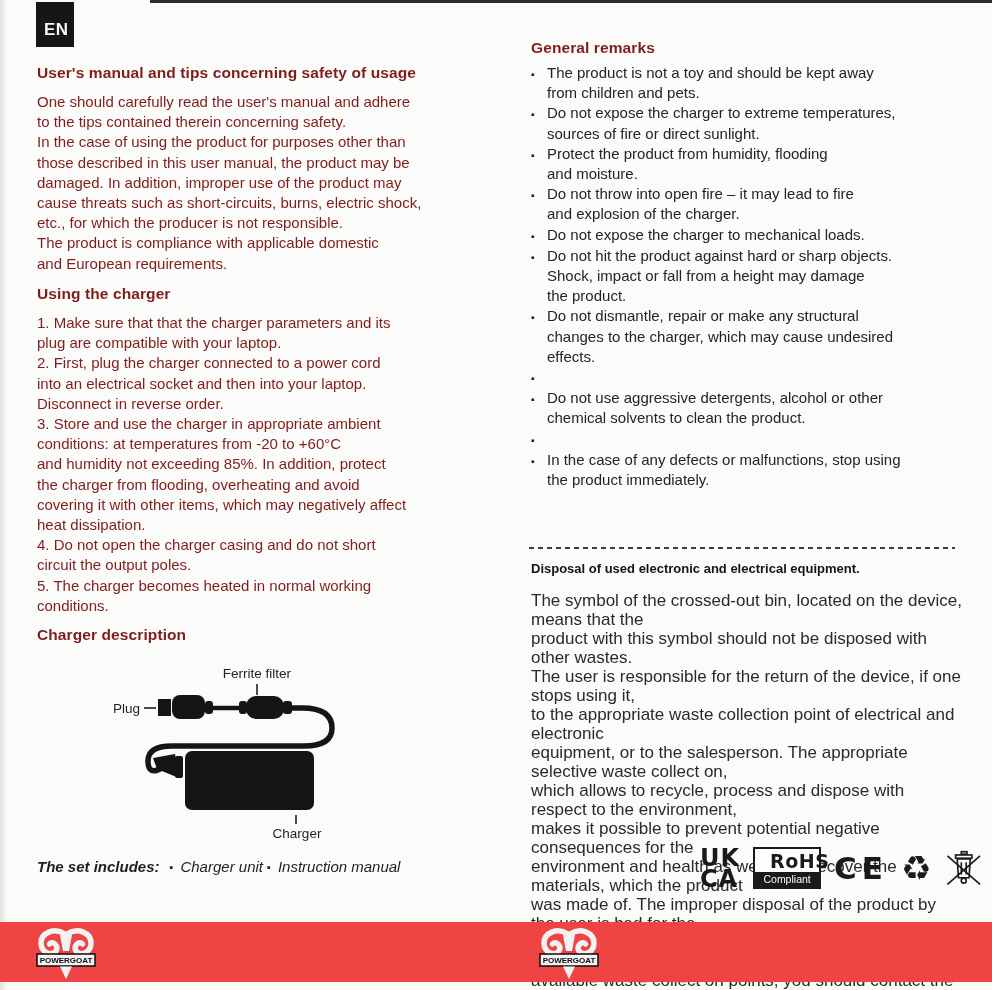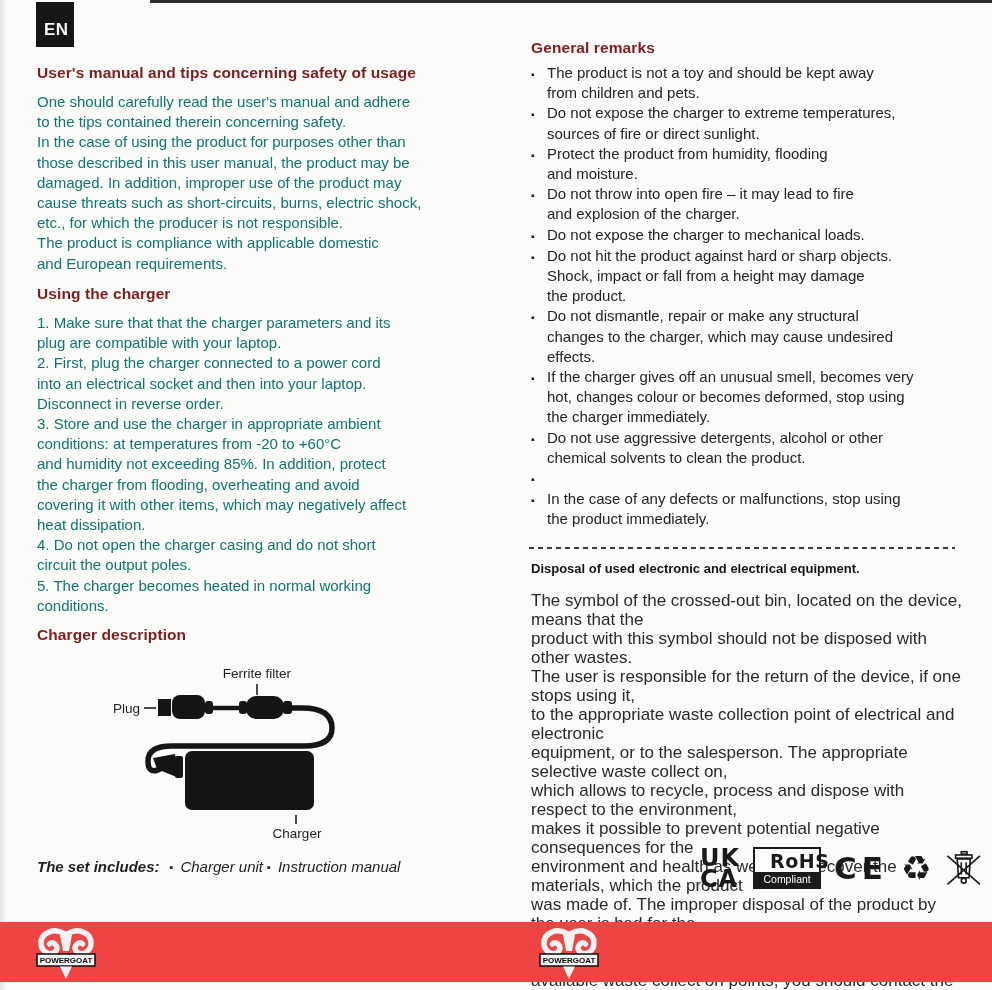--- a/index.html
+++ b/index.html
@@ -18,21 +18,21 @@
   .topline { position:absolute; left:150px; top:0; width:842px; height:3px; background:#161616; opacity:.9; }
 
   .lang-badge {
     position:absolute; left:36px; top:2px; width:38px; height:45px;
     background:#161616; color:#f7f7f7; font-weight:bold; font-size:17px;
     display:flex; align-items:center; padding-left:8px; padding-top:10px;
     letter-spacing:.5px;
   }
 
   h2.sec { font-size:15.5px; font-weight:bold; color:#7f1d1d; letter-spacing:.1px; }
-  .bodytext { font-size:15px; line-height:20.2px; white-space:pre-line; color:#0f766e; }
+  .bodytext { font-size:15px; line-height:20.2px; white-space:pre-line; color:#7f1d1d; }
 
   
   .h-safety   { position:absolute; left:37px; top:64px;  width:440px; }
   .p-safety   { position:absolute; left:37px; top:92px;  width:445px; }
   .h-using    { position:absolute; left:37px; top:285px; width:440px; }
   .p-using    { position:absolute; left:37px; top:313px; width:445px; }
   .h-desc     { position:absolute; left:37px; top:626px; width:440px; }
   .diagram    { position:absolute; left:103px; top:658px; width:352px; height:188px; }
   .set-line   { position:absolute; left:37px; top:858px; font-size:15px; display:flex; align-items:flex-end; gap:10px;font-style:italic; }
   .set-line .lbl { font-weight:bold; }
@@ -187,23 +187,20 @@
 the product.</span>
     </li>
       <li>
       <span class="mk">▪</span>
       <span class="bt">Do not dismantle, repair or make any structural
 changes to the charger, which may cause undesired
 effects.</span>
     </li>
       <li>
       <span class="mk">▪</span>
-      <span class="bt">If the charger gives off an unusual smell, becomes very
-hot, changes colour or becomes deformed, stop using
-the charger immediately.</span>
     </li>
       <li>
       <span class="mk">▪</span>
       <span class="bt">Do not use aggressive detergents, alcohol or other
 chemical solvents to clean the product.</span>
     </li>
       <li>
       <span class="mk">▪</span>
     </li>
       <li>

